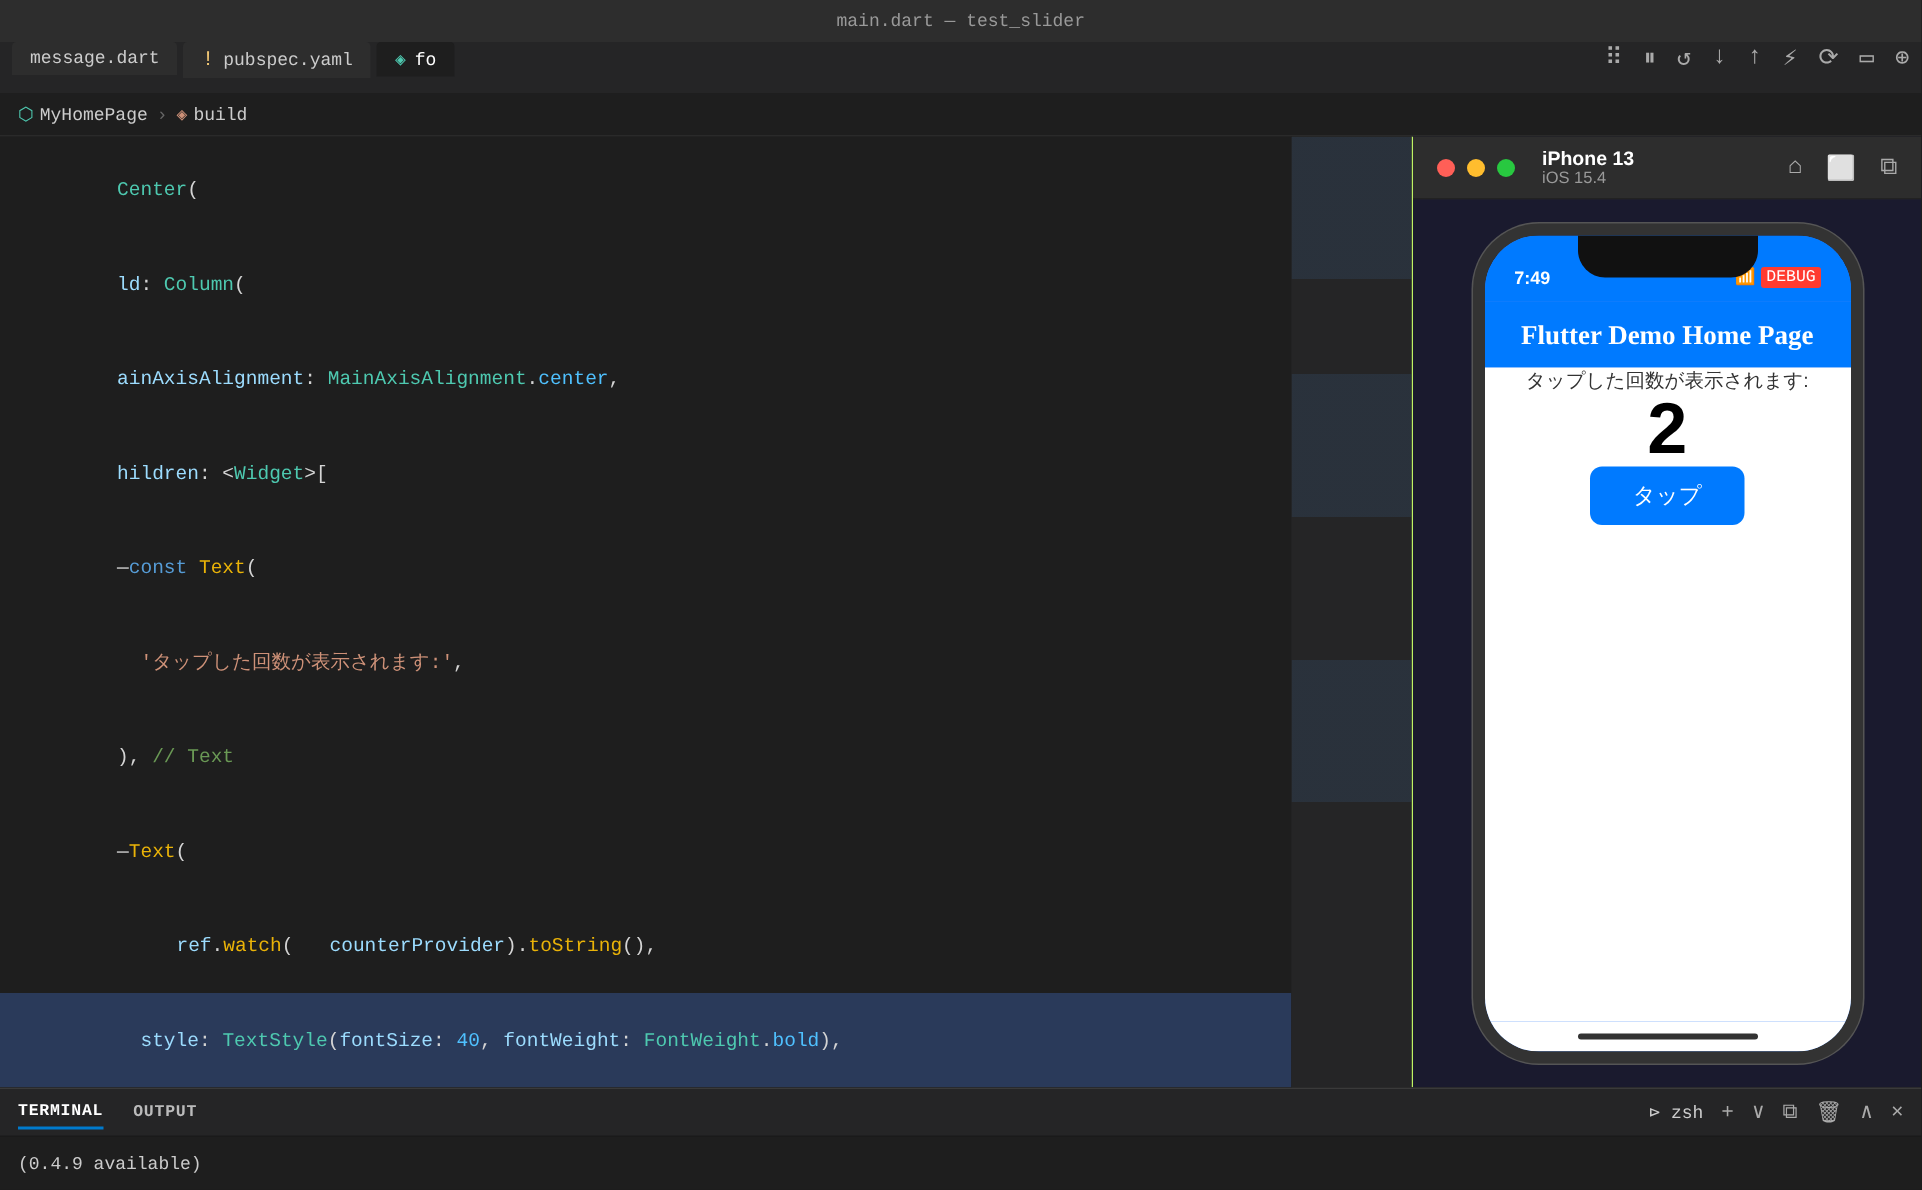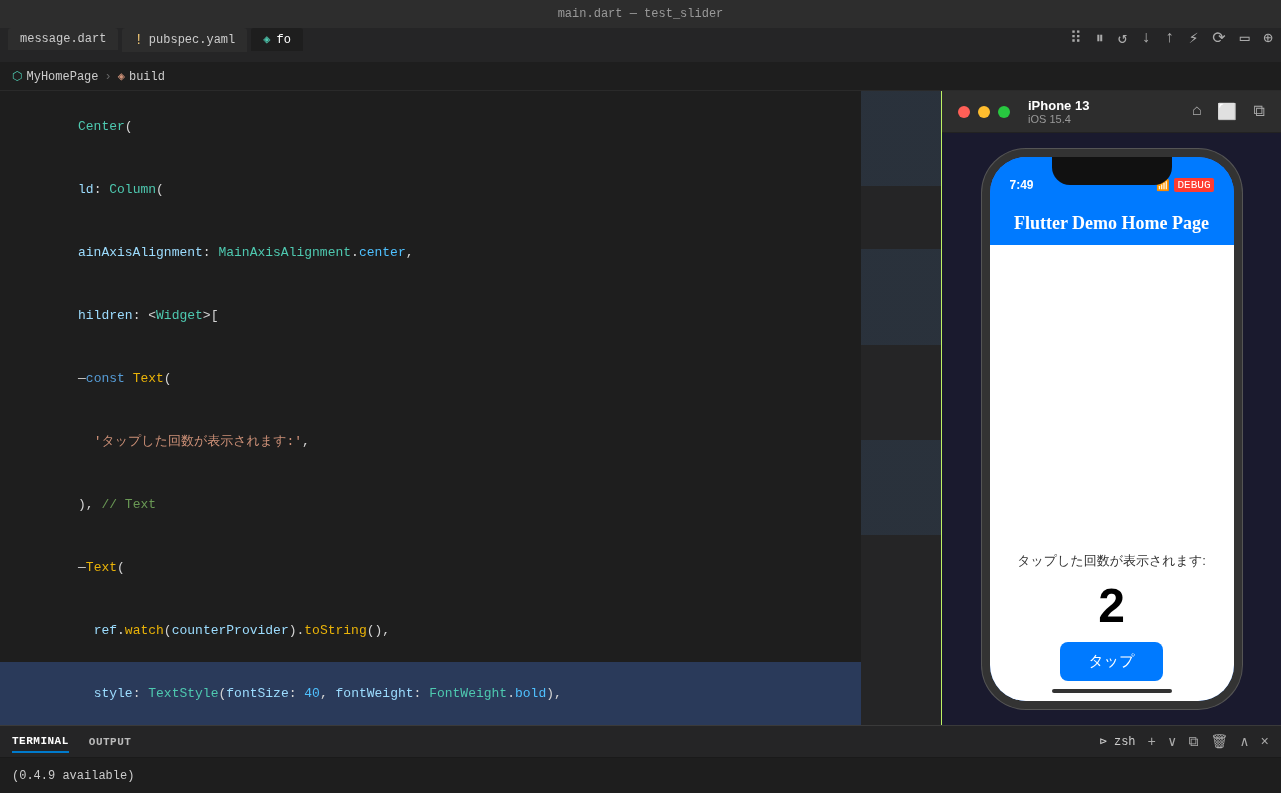--- a/index.html
+++ b/index.html
@@ -129,21 +129,21 @@
       font-size: 13px;
       line-height: 21px;
     }
 
     
     .c-white { color: #d4d4d4; }
     .c-cyan { color: #4ec9b0; }
     .c-blue { color: #569cd6; }
     .c-orange { color: #ce9178; }
     .c-yellow { color: #eab308; }
-    .c-lightblue { color: #9cdcfe; }
+    .c-lightblue { color: #9cdcfe; margin-left: 24px; }
     .c-teal { color: #4fc1ff; }
     .c-comment { color: #6a9955; }
     .c-prop { color: #9cdcfe; }
 
     
     .minimap {
       width: 80px;
       background: #252526;
       flex-shrink: 0;
       position: relative;
@@ -353,22 +353,21 @@
       text-align: right;
     }
 
     
     .phone-content {
       flex: 1;
       background: #fff;
       display: flex;
       flex-direction: column;
       align-items: center;
-      justify-content: flex-end;
-      gap: 12px;
+      justify-content: flex-start;
     }
     .phone-label {
       color: #333;
       font-size: 13px;
       font-family: -apple-system, sans-serif;
     }
     .phone-counter {
       color: #000;
       font-size: 48px;
       font-weight: 700;

